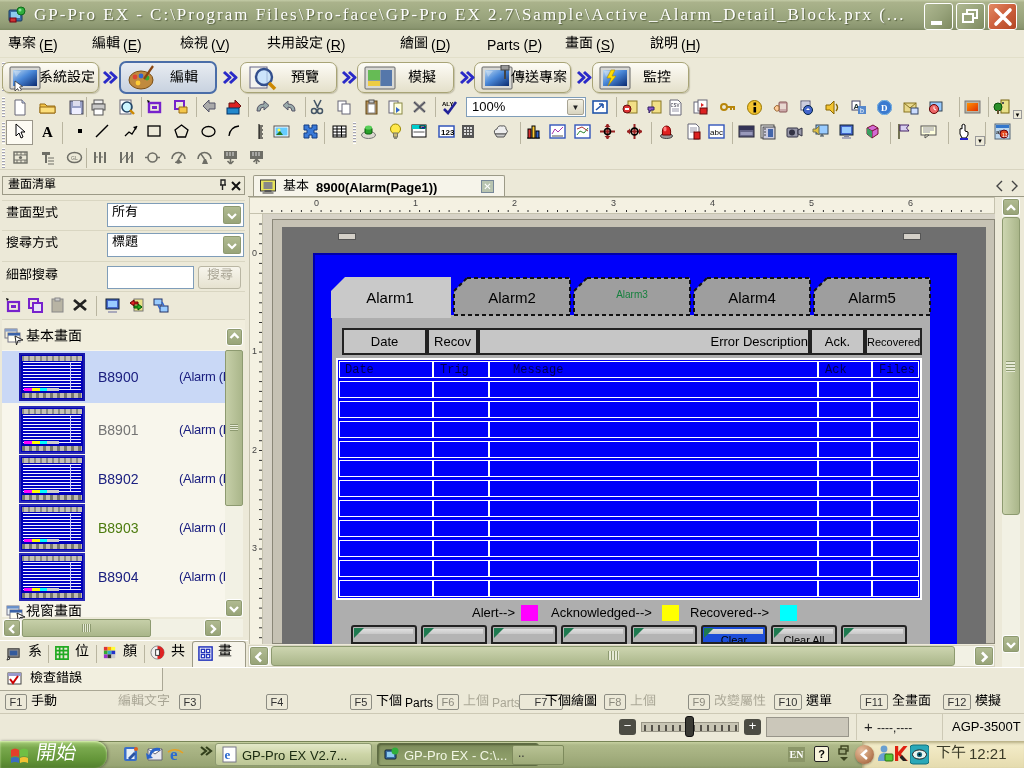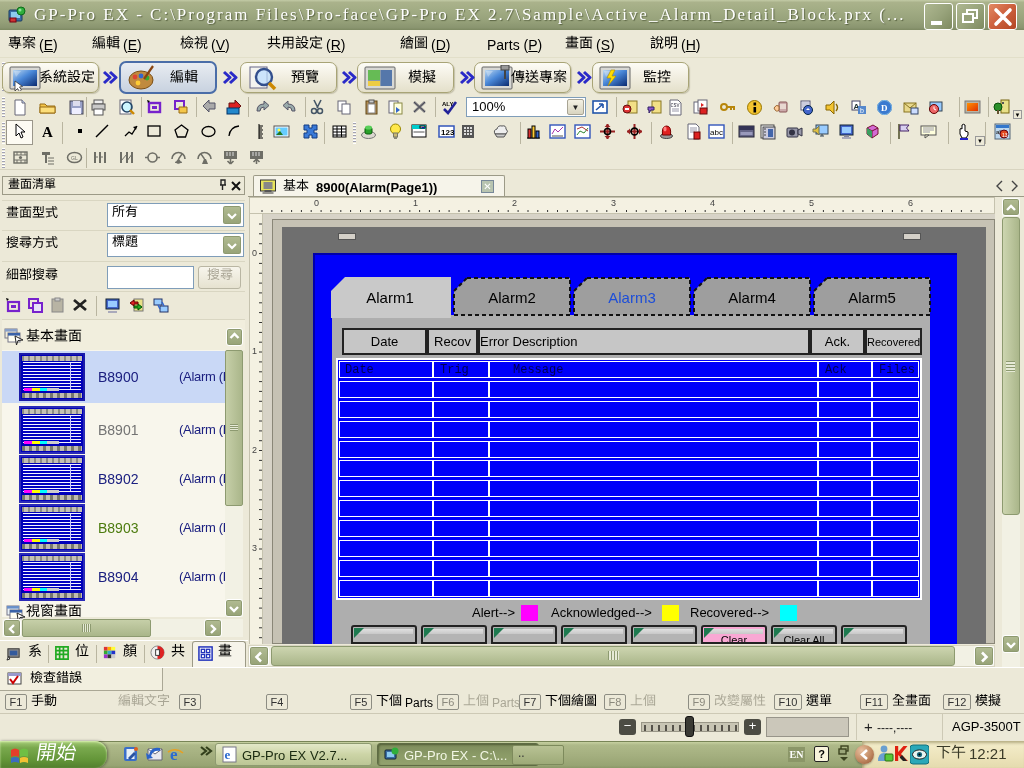--- a/index.html
+++ b/index.html
@@ -946,32 +946,32 @@
 <div class="abs" style="left:332px;top:315px;width:598px;height:329px;background:#aeaeae"></div>
 <div class="abs" style="left:331px;top:277px;width:120px;height:41px;background:#c9c9c9;clip-path:polygon(14px 0,100% 0,100% 100%,0 100%,0 14px)"></div>
 <div class="abs" style="left:390px;top:289px;font-size:15px;color:#000;transform:translateX(-50%)">Alarm1</div>
 <svg class="abs" style="left:453px;top:277px" width="118" height="39">
     <path d="M14 1 H117 V38 H1 V14 Z" fill="#9e9e9e" stroke="#111" stroke-width="2" stroke-dasharray="4 3"></path>
   </svg>
 <div class="abs" style="left:512px;top:289px;font-size:15px;color:#000;transform:translateX(-50%)">Alarm2</div>
 <svg class="abs" style="left:573px;top:277px" width="118" height="39">
     <path d="M14 1 H117 V38 H1 V14 Z" fill="#9e9e9e" stroke="#111" stroke-width="2" stroke-dasharray="4 3"></path>
   </svg>
-<div class="abs" style="left:632px;top:289px;font-size:15px;color:#1d4ed8;transform:translateX(-50%)">Alarm3</div>
+<div class="abs" style="left:632px;top:289px;font-size:10px;color:#15803d;transform:translateX(-50%)">Alarm3</div>
 <svg class="abs" style="left:693px;top:277px" width="118" height="39">
     <path d="M14 1 H117 V38 H1 V14 Z" fill="#9e9e9e" stroke="#111" stroke-width="2" stroke-dasharray="4 3"></path>
   </svg>
 <div class="abs" style="left:752px;top:289px;font-size:15px;color:#000;transform:translateX(-50%)">Alarm4</div>
 <svg class="abs" style="left:813px;top:277px" width="118" height="39">
     <path d="M14 1 H117 V38 H1 V14 Z" fill="#9e9e9e" stroke="#111" stroke-width="2" stroke-dasharray="4 3"></path>
   </svg>
 <div class="abs" style="left:872px;top:289px;font-size:15px;color:#000;transform:translateX(-50%)">Alarm5</div>
 <div class="abs" style="left:342px;top:328px;width:85px;height:27px;background:#c6c6c6;border:2px solid #222;font-size:13px;color:#000;text-align:center;line-height:24px;white-space:nowrap;overflow:hidden">Date</div>
 <div class="abs" style="left:427px;top:328px;width:51px;height:27px;background:#c6c6c6;border:2px solid #222;font-size:13px;color:#000;text-align:center;line-height:24px;white-space:nowrap;overflow:hidden">Recov</div>
-<div class="abs" style="left:478px;top:328px;width:332px;height:27px;background:#c6c6c6;border:2px solid #222;font-size:13px;color:#000;text-align:left;line-height:24px;white-space:nowrap;overflow:hidden">Error Description</div>
+<div class="abs" style="left:478px;top:328px;width:332px;height:27px;background:#c6c6c6;border:2px solid #222;font-size:13px;color:#000;text-align:right;line-height:24px;white-space:nowrap;overflow:hidden">Error Description</div>
 <div class="abs" style="left:810px;top:328px;width:55px;height:27px;background:#c6c6c6;border:2px solid #222;font-size:13px;color:#000;text-align:center;line-height:24px;white-space:nowrap;overflow:hidden">Ack.</div>
 <div class="abs" style="left:865px;top:328px;width:57px;height:27px;background:#c6c6c6;border:2px solid #222;font-size:11px;color:#000;text-align:center;line-height:24px;white-space:nowrap;overflow:hidden">Recovered</div>
 <div class="abs" style="left:336px;top:358px;width:586px;height:242px;background:#0000fa;border:2px solid #fff"></div>
 <div class="abs" style="left:339px;top:361px;width:580px;height:17px;border:1.5px solid #fff">
     <div style="position:absolute;left:92px;top:0;width:2px;height:100%;background:#fff"></div>
     <div style="position:absolute;left:148px;top:0;width:2px;height:100%;background:#fff"></div>
     <div style="position:absolute;left:477px;top:0;width:2px;height:100%;background:#fff"></div>
     <div style="position:absolute;left:531px;top:0;width:2px;height:100%;background:#fff"></div>
     <div style="position:absolute;left:0;top:1px;width:100%;height:15px;font-family:'Liberation Mono',monospace;font-size:12px;color:#000050">
       <span style="position:absolute;left:5px">Date</span>
@@ -1066,21 +1066,21 @@
     <div style="position:absolute;left:1px;top:1px;width:0;height:0;border-top:10px solid #1e7a50;border-right:10px solid transparent"></div>
   </div>
 <div class="abs" style="left:561px;top:625px;width:66px;height:19px;background:#b4b4b4;border:2px solid #222;border-radius:3px 3px 0 0;overflow:hidden">
     <div style="position:absolute;left:2px;right:2px;top:2px;height:5px;background:linear-gradient(180deg,#e0e0e0,#c8c8c8)"></div>
     <div style="position:absolute;left:1px;top:1px;width:0;height:0;border-top:10px solid #1e7a50;border-right:10px solid transparent"></div>
   </div>
 <div class="abs" style="left:631px;top:625px;width:66px;height:19px;background:#b4b4b4;border:2px solid #222;border-radius:3px 3px 0 0;overflow:hidden">
     <div style="position:absolute;left:2px;right:2px;top:2px;height:5px;background:linear-gradient(180deg,#e0e0e0,#c8c8c8)"></div>
     <div style="position:absolute;left:1px;top:1px;width:0;height:0;border-top:10px solid #1e7a50;border-right:10px solid transparent"></div>
   </div>
-<div class="abs" style="left:701px;top:625px;width:66px;height:19px;background:#f9a8d4;border:2px solid #222;border-radius:3px 3px 0 0;overflow:hidden">
+<div class="abs" style="left:701px;top:625px;width:66px;height:19px;background:#1d4ed8;border:2px solid #222;border-radius:3px 3px 0 0;overflow:hidden">
     <div style="position:absolute;left:2px;right:2px;top:2px;height:5px;background:linear-gradient(180deg,#e0e0e0,#c8c8c8)"></div>
     <div style="position:absolute;left:1px;top:1px;width:0;height:0;border-top:10px solid #1e7a50;border-right:10px solid transparent"></div>
     <div style="position:absolute;left:0;right:0;top:7px;text-align:center;font-size:11px">Clear</div>
   </div>
 <div class="abs" style="left:771px;top:625px;width:66px;height:19px;background:#b4b4b4;border:2px solid #222;border-radius:3px 3px 0 0;overflow:hidden">
     <div style="position:absolute;left:2px;right:2px;top:2px;height:5px;background:linear-gradient(180deg,#e0e0e0,#c8c8c8)"></div>
     <div style="position:absolute;left:1px;top:1px;width:0;height:0;border-top:10px solid #1e7a50;border-right:10px solid transparent"></div>
     <div style="position:absolute;left:0;right:0;top:7px;text-align:center;font-size:11px">Clear All</div>
   </div>
 <div class="abs" style="left:841px;top:625px;width:66px;height:19px;background:#b4b4b4;border:2px solid #222;border-radius:3px 3px 0 0;overflow:hidden">
@@ -1137,21 +1137,21 @@
 <div class="key" style="left:350px;top:694px;width:22px;color:#333">F5</div>
 <svg style="position:absolute;left:376px;top:695px;overflow:visible" width="26" height="15">
     <path transform="translate(0,9.9)" fill="#000" d="M0.7 -10.0H12.3V-9.0H0.7ZM5.7 -9.2H6.8V1.0H5.7ZM6.3 -6.1 6.9 -6.9Q7.5 -6.6 8.2 -6.2Q8.8 -5.9 9.5 -5.5Q10.1 -5.1 10.7 -4.8Q11.2 -4.4 11.6 -4.1L10.9 -3.2Q10.5 -3.5 10.0 -3.9Q9.5 -4.3 8.8 -4.7Q8.2 -5.1 7.5 -5.4Q6.9 -5.8 6.3 -6.1Z M17.4 -10.1H25.1V0.9H24.1V-9.3H18.3V1.0H17.4ZM18.9 -7.4H23.7V-6.6H18.9ZM17.9 -0.6H24.6V0.3H17.9ZM20.9 -8.9H21.6V-4.7H20.9ZM20.2 -4.5V-2.4H22.4V-4.5ZM19.4 -5.2H23.2V-1.7H19.4ZM16.1 -10.9 17.0 -10.6Q16.6 -9.5 16.1 -8.4Q15.6 -7.3 15.0 -6.4Q14.4 -5.4 13.7 -4.7Q13.7 -4.8 13.6 -5.0Q13.5 -5.1 13.4 -5.3Q13.3 -5.5 13.2 -5.7Q13.8 -6.3 14.3 -7.1Q14.9 -8.0 15.3 -8.9Q15.8 -9.9 16.1 -10.9ZM15.0 -7.7 15.9 -8.6 15.9 -8.6V1.1H15.0Z"></path>
   </svg>
 <div class="abs" style="left:405px;top:696px;font-size:12px;color:#000">Parts</div>
 <div class="key" style="left:437px;top:694px;width:22px;color:#8a887c">F6</div>
 <svg style="position:absolute;left:463px;top:695px;overflow:visible" width="26" height="15">
     <path transform="translate(0,9.9)" fill="#a9a695" d="M6.1 -6.7H11.5V-5.7H6.1ZM0.7 -0.6H12.3V0.4H0.7ZM5.6 -10.7H6.6V-0.0H5.6Z M17.4 -10.1H25.1V0.9H24.1V-9.3H18.3V1.0H17.4ZM18.9 -7.4H23.7V-6.6H18.9ZM17.9 -0.6H24.6V0.3H17.9ZM20.9 -8.9H21.6V-4.7H20.9ZM20.2 -4.5V-2.4H22.4V-4.5ZM19.4 -5.2H23.2V-1.7H19.4ZM16.1 -10.9 17.0 -10.6Q16.6 -9.5 16.1 -8.4Q15.6 -7.3 15.0 -6.4Q14.4 -5.4 13.7 -4.7Q13.7 -4.8 13.6 -5.0Q13.5 -5.1 13.4 -5.3Q13.3 -5.5 13.2 -5.7Q13.8 -6.3 14.3 -7.1Q14.9 -8.0 15.3 -8.9Q15.8 -9.9 16.1 -10.9ZM15.0 -7.7 15.9 -8.6 15.9 -8.6V1.1H15.0Z"></path>
   </svg>
 <div class="abs" style="left:492px;top:696px;font-size:12px;color:#a9a695">Parts</div>
-<div class="key" style="left:519px;top:694px;width:22px;color:#333">F7</div>
+<div class="key" style="left:519px;top:694px;width:44px;color:#333">F7</div>
 <svg style="position:absolute;left:545px;top:695px;overflow:visible" width="52" height="15">
     <path transform="translate(0,9.9)" fill="#000" d="M0.7 -10.0H12.3V-9.0H0.7ZM5.7 -9.2H6.8V1.0H5.7ZM6.3 -6.1 6.9 -6.9Q7.5 -6.6 8.2 -6.2Q8.8 -5.9 9.5 -5.5Q10.1 -5.1 10.7 -4.8Q11.2 -4.4 11.6 -4.1L10.9 -3.2Q10.5 -3.5 10.0 -3.9Q9.5 -4.3 8.8 -4.7Q8.2 -5.1 7.5 -5.4Q6.9 -5.8 6.3 -6.1Z M17.4 -10.1H25.1V0.9H24.1V-9.3H18.3V1.0H17.4ZM18.9 -7.4H23.7V-6.6H18.9ZM17.9 -0.6H24.6V0.3H17.9ZM20.9 -8.9H21.6V-4.7H20.9ZM20.2 -4.5V-2.4H22.4V-4.5ZM19.4 -5.2H23.2V-1.7H19.4ZM16.1 -10.9 17.0 -10.6Q16.6 -9.5 16.1 -8.4Q15.6 -7.3 15.0 -6.4Q14.4 -5.4 13.7 -4.7Q13.7 -4.8 13.6 -5.0Q13.5 -5.1 13.4 -5.3Q13.3 -5.5 13.2 -5.7Q13.8 -6.3 14.3 -7.1Q14.9 -8.0 15.3 -8.9Q15.8 -9.9 16.1 -10.9ZM15.0 -7.7 15.9 -8.6 15.9 -8.6V1.1H15.0Z M32.8 -8.4H36.4V-7.7H32.8ZM32.3 -1.6H36.9V-0.9H32.3ZM32.3 -0.0H36.9V0.7H32.3ZM32.2 -6.3V-4.4H37.1V-6.3ZM31.4 -6.9H37.9V-3.7H31.4ZM31.8 -3.1H37.5V1.0H36.6V-2.4H32.7V1.1H31.8ZM34.2 -6.6H35.0V-4.2H34.2ZM32.6 -5.8 33.1 -6.0Q33.3 -5.7 33.5 -5.4Q33.7 -5.1 33.7 -4.8L33.2 -4.6Q33.1 -4.9 33.0 -5.2Q32.8 -5.6 32.6 -5.8ZM36.1 -6.0 36.6 -5.8Q36.4 -5.5 36.3 -5.1Q36.1 -4.8 35.9 -4.6L35.5 -4.8Q35.6 -5.0 35.8 -5.4Q36.0 -5.8 36.1 -6.0ZM29.6 -5.7 30.3 -5.9Q30.4 -5.4 30.6 -4.9Q30.7 -4.4 30.9 -4.0Q31.0 -3.5 31.0 -3.1L30.3 -2.9Q30.2 -3.3 30.1 -3.8Q30.0 -4.2 29.9 -4.8Q29.7 -5.3 29.6 -5.7ZM28.4 -2.5 29.1 -2.6Q29.2 -2.1 29.3 -1.5Q29.4 -1.0 29.4 -0.4Q29.5 0.1 29.5 0.5L28.8 0.7Q28.8 0.2 28.7 -0.3Q28.7 -0.9 28.6 -1.4Q28.5 -2.0 28.4 -2.5ZM27.1 -2.6 27.9 -2.4Q27.8 -1.5 27.6 -0.6Q27.4 0.3 27.2 0.9Q27.1 0.9 27.0 0.8Q26.8 0.8 26.7 0.7Q26.5 0.7 26.4 0.7Q26.7 0.0 26.8 -0.9Q27.0 -1.7 27.1 -2.6ZM26.8 -6.1Q26.7 -6.1 26.7 -6.3Q26.6 -6.5 26.6 -6.6Q26.5 -6.8 26.5 -6.9Q26.6 -7.0 26.8 -7.1Q27.0 -7.3 27.2 -7.6Q27.4 -7.8 27.7 -8.3Q28.0 -8.8 28.4 -9.5Q28.7 -10.2 29.0 -10.9L29.9 -10.6Q29.4 -9.5 28.7 -8.4Q28.0 -7.3 27.4 -6.6V-6.5Q27.4 -6.5 27.3 -6.5Q27.2 -6.4 27.1 -6.4Q26.9 -6.3 26.9 -6.2Q26.8 -6.1 26.8 -6.1ZM26.8 -6.1 26.8 -6.8 27.2 -7.0 29.5 -7.2Q29.4 -7.0 29.4 -6.8Q29.4 -6.6 29.4 -6.5Q28.6 -6.4 28.1 -6.3Q27.7 -6.3 27.4 -6.2Q27.1 -6.2 27.0 -6.1Q26.8 -6.1 26.8 -6.1ZM26.9 -3.1Q26.8 -3.2 26.8 -3.4Q26.7 -3.5 26.7 -3.7Q26.6 -3.9 26.6 -4.0Q26.8 -4.0 27.0 -4.3Q27.2 -4.5 27.5 -4.8Q27.7 -5.0 28.0 -5.4Q28.3 -5.8 28.7 -6.3Q29.0 -6.8 29.4 -7.5Q29.8 -8.1 30.1 -8.7L30.9 -8.2Q30.2 -7.0 29.3 -5.7Q28.4 -4.5 27.4 -3.6V-3.6Q27.4 -3.6 27.4 -3.5Q27.3 -3.5 27.2 -3.4Q27.0 -3.4 26.9 -3.3Q26.9 -3.2 26.9 -3.1ZM26.9 -3.1 26.8 -3.8 27.3 -4.1 30.3 -4.5Q30.2 -4.3 30.2 -4.1Q30.2 -3.9 30.2 -3.7Q29.2 -3.6 28.6 -3.5Q27.9 -3.4 27.6 -3.3Q27.3 -3.3 27.1 -3.2Q26.9 -3.2 26.9 -3.1ZM29.7 -2.7 30.3 -2.9Q30.5 -2.5 30.6 -2.0Q30.8 -1.5 30.9 -1.1Q31.0 -0.7 31.1 -0.3L30.4 -0.1Q30.3 -0.6 30.1 -1.4Q29.9 -2.1 29.7 -2.7ZM34.4 -11.1 35.2 -10.7Q34.7 -10.1 34.1 -9.5Q33.4 -8.9 32.7 -8.4Q31.9 -7.9 31.2 -7.5Q31.1 -7.7 30.9 -7.9Q30.7 -8.1 30.6 -8.2Q31.3 -8.5 32.0 -9.0Q32.7 -9.4 33.3 -10.0Q34.0 -10.5 34.4 -11.1ZM34.8 -10.5Q35.6 -9.8 36.6 -9.2Q37.6 -8.7 38.7 -8.3Q38.5 -8.2 38.4 -8.0Q38.2 -7.8 38.1 -7.6Q37.0 -8.1 36.0 -8.7Q35.0 -9.3 34.0 -10.2Z M43.7 -8.4V-7.5H47.2V-8.4ZM42.9 -8.9H48.1V-6.9H42.9ZM43.3 -4.5V-1.6H47.7V-4.5ZM42.5 -5.1H48.5V-1.0H42.5ZM44.7 -3.5V-2.7H46.2V-3.5ZM44.1 -4.0H46.9V-2.2H44.1ZM41.6 -6.3H49.4V-5.7H41.6ZM45.0 -7.3H45.9V-6.0H45.0ZM40.1 -10.4H51.0V1.0H50.0V-9.6H41.0V1.0H40.1ZM40.6 -0.3H50.5V0.5H40.6Z"></path>
   </svg>
 <div class="key" style="left:604px;top:694px;width:22px;color:#8a887c">F8</div>
 <svg style="position:absolute;left:630px;top:695px;overflow:visible" width="26" height="15">
     <path transform="translate(0,9.9)" fill="#a9a695" d="M6.1 -6.7H11.5V-5.7H6.1ZM0.7 -0.6H12.3V0.4H0.7ZM5.6 -10.7H6.6V-0.0H5.6Z M17.4 -10.1H25.1V0.9H24.1V-9.3H18.3V1.0H17.4ZM18.9 -7.4H23.7V-6.6H18.9ZM17.9 -0.6H24.6V0.3H17.9ZM20.9 -8.9H21.6V-4.7H20.9ZM20.2 -4.5V-2.4H22.4V-4.5ZM19.4 -5.2H23.2V-1.7H19.4ZM16.1 -10.9 17.0 -10.6Q16.6 -9.5 16.1 -8.4Q15.6 -7.3 15.0 -6.4Q14.4 -5.4 13.7 -4.7Q13.7 -4.8 13.6 -5.0Q13.5 -5.1 13.4 -5.3Q13.3 -5.5 13.2 -5.7Q13.8 -6.3 14.3 -7.1Q14.9 -8.0 15.3 -8.9Q15.8 -9.9 16.1 -10.9ZM15.0 -7.7 15.9 -8.6 15.9 -8.6V1.1H15.0Z"></path>
   </svg>
 <div class="key" style="left:688px;top:694px;width:22px;color:#8a887c">F9</div>
 <svg style="position:absolute;left:714px;top:695px;overflow:visible" width="52" height="15">
     <path transform="translate(0,9.9)" fill="#a9a695" d="M7.3 -8.5H12.4V-7.6H7.3ZM7.7 -10.9 8.7 -10.8Q8.5 -9.5 8.1 -8.4Q7.7 -7.3 7.3 -6.3Q6.8 -5.3 6.3 -4.5Q6.2 -4.6 6.1 -4.8Q5.9 -4.9 5.8 -5.0Q5.6 -5.2 5.5 -5.3Q6.1 -5.9 6.5 -6.8Q6.9 -7.7 7.2 -8.8Q7.5 -9.8 7.7 -10.9ZM10.6 -8.0 11.6 -7.9Q11.2 -5.6 10.6 -3.9Q9.9 -2.2 8.8 -1.0Q7.7 0.2 6.0 1.1Q5.9 1.0 5.8 0.8Q5.7 0.6 5.6 0.5Q5.5 0.3 5.4 0.2Q7.0 -0.5 8.0 -1.6Q9.1 -2.8 9.7 -4.3Q10.3 -5.9 10.6 -8.0ZM7.7 -7.7Q8.1 -5.9 8.7 -4.3Q9.3 -2.8 10.3 -1.6Q11.2 -0.5 12.6 0.2Q12.5 0.2 12.3 0.4Q12.2 0.5 12.1 0.7Q12.0 0.8 11.9 1.0Q10.5 0.3 9.5 -1.0Q8.5 -2.2 7.9 -3.9Q7.3 -5.6 6.9 -7.5ZM1.1 0.4 1.0 -0.5 1.5 -1.0 5.6 -2.4Q5.6 -2.2 5.6 -2.0Q5.7 -1.7 5.7 -1.5Q4.6 -1.1 3.8 -0.8Q3.0 -0.5 2.5 -0.3Q2.1 -0.1 1.8 0.0Q1.5 0.2 1.4 0.3Q1.2 0.3 1.1 0.4ZM1.1 0.4Q1.1 0.3 1.1 0.1Q1.0 -0.1 0.9 -0.3Q0.8 -0.5 0.8 -0.6Q0.9 -0.7 1.0 -0.8Q1.2 -1.0 1.2 -1.3V-6.3H2.1V-0.4Q2.1 -0.4 2.0 -0.3Q1.9 -0.3 1.8 -0.2Q1.6 -0.1 1.5 -0.0Q1.3 0.1 1.2 0.2Q1.1 0.3 1.1 0.4ZM1.0 -10.0H5.6V-5.3H1.4V-6.3H4.6V-9.0H1.0Z M17.7 -8.6H21.2V-8.0H17.7ZM17.7 -7.4H21.2V-6.9H17.7ZM17.4 -9.8H21.5V-9.2H17.4ZM18.4 -5.6V-4.4H20.5V-5.6ZM17.8 -6.2H21.2V-3.8H17.8ZM16.2 -7.7 16.8 -7.9Q17.1 -7.4 17.2 -6.9Q17.4 -6.4 17.5 -6.0L16.9 -5.8Q16.8 -6.2 16.6 -6.8Q16.5 -7.3 16.2 -7.7ZM13.9 -7.9Q13.9 -8.0 13.8 -8.2Q13.8 -8.5 13.7 -8.6Q13.8 -8.6 13.9 -8.7Q14.1 -8.8 14.2 -9.0Q14.3 -9.1 14.5 -9.4Q14.7 -9.7 15.0 -10.1Q15.2 -10.5 15.4 -10.9L16.1 -10.7Q15.8 -10.0 15.3 -9.4Q14.9 -8.8 14.5 -8.3V-8.3Q14.5 -8.3 14.4 -8.3Q14.3 -8.2 14.2 -8.2Q14.1 -8.1 14.0 -8.0Q13.9 -8.0 13.9 -7.9ZM13.9 -7.9 13.9 -8.4 14.3 -8.7 16.1 -8.7Q16.1 -8.6 16.1 -8.4Q16.1 -8.3 16.1 -8.1Q15.3 -8.1 14.8 -8.0Q14.4 -8.0 14.2 -8.0Q14.0 -7.9 13.9 -7.9ZM13.9 -5.9Q13.9 -6.0 13.8 -6.2Q13.8 -6.4 13.7 -6.6Q13.9 -6.6 14.1 -6.8Q14.2 -6.9 14.5 -7.1Q14.7 -7.3 15.0 -7.7Q15.4 -8.1 15.8 -8.6Q16.2 -9.2 16.6 -9.8L17.3 -9.4Q16.6 -8.5 15.9 -7.7Q15.2 -6.9 14.5 -6.3V-6.3Q14.5 -6.3 14.4 -6.2Q14.3 -6.2 14.2 -6.1Q14.1 -6.1 14.0 -6.0Q13.9 -6.0 13.9 -5.9ZM13.9 -5.9 13.9 -6.4 14.3 -6.7 17.1 -7.0Q17.1 -6.9 17.1 -6.7Q17.1 -6.5 17.1 -6.4Q16.1 -6.3 15.5 -6.2Q14.9 -6.1 14.6 -6.1Q14.3 -6.0 14.1 -6.0Q14.0 -5.9 13.9 -5.9ZM15.1 -5.5 15.7 -5.6Q15.8 -5.2 15.9 -4.7Q16.0 -4.1 16.0 -3.8L15.4 -3.6Q15.4 -4.0 15.3 -4.5Q15.2 -5.0 15.1 -5.5ZM14.0 -5.6 14.6 -5.5Q14.6 -4.9 14.4 -4.3Q14.3 -3.7 14.2 -3.3Q14.1 -3.4 13.9 -3.5Q13.7 -3.6 13.6 -3.6Q13.8 -4.1 13.8 -4.6Q13.9 -5.1 14.0 -5.6ZM16.3 -5.6 16.9 -5.7Q17.0 -5.3 17.2 -4.9Q17.3 -4.4 17.3 -4.1L16.7 -3.9Q16.7 -4.3 16.6 -4.7Q16.5 -5.2 16.3 -5.6ZM18.7 -10.7 19.5 -11.0Q19.7 -10.7 19.8 -10.3Q20.0 -9.9 20.1 -9.7L19.3 -9.4Q19.2 -9.7 19.1 -10.0Q18.9 -10.4 18.7 -10.7ZM24.1 -7.8 24.7 -8.0Q24.9 -7.5 25.1 -7.0Q25.3 -6.4 25.4 -6.1L24.8 -5.9Q24.7 -6.3 24.5 -6.8Q24.3 -7.4 24.1 -7.8ZM21.7 -7.9Q21.7 -8.0 21.6 -8.3Q21.5 -8.5 21.5 -8.6Q21.6 -8.7 21.7 -8.8Q21.9 -8.9 22.0 -9.0Q22.1 -9.1 22.3 -9.4Q22.5 -9.7 22.8 -10.1Q23.0 -10.5 23.2 -11.0L23.9 -10.7Q23.6 -10.0 23.1 -9.4Q22.7 -8.8 22.3 -8.3V-8.3Q22.3 -8.3 22.2 -8.3Q22.1 -8.3 22.0 -8.2Q21.9 -8.1 21.8 -8.1Q21.7 -8.0 21.7 -7.9ZM21.7 -7.9 21.7 -8.4 22.1 -8.7 23.9 -8.8Q23.9 -8.6 23.9 -8.5Q23.9 -8.3 23.9 -8.2Q23.0 -8.1 22.6 -8.1Q22.2 -8.0 22.0 -8.0Q21.8 -8.0 21.7 -7.9ZM21.8 -6.0Q21.7 -6.1 21.7 -6.3Q21.6 -6.5 21.5 -6.7Q21.7 -6.7 21.9 -6.8Q22.1 -7.0 22.3 -7.2Q22.5 -7.3 22.8 -7.7Q23.2 -8.1 23.6 -8.7Q24.0 -9.2 24.4 -9.8L25.1 -9.5Q24.4 -8.6 23.7 -7.8Q23.0 -7.0 22.4 -6.4V-6.4Q22.4 -6.4 22.3 -6.3Q22.2 -6.3 22.1 -6.2Q21.9 -6.2 21.9 -6.1Q21.8 -6.0 21.8 -6.0ZM21.8 -6.0 21.7 -6.5 22.1 -6.7 24.9 -7.1Q24.9 -6.9 24.9 -6.8Q24.9 -6.6 24.9 -6.5Q23.9 -6.4 23.3 -6.3Q22.8 -6.2 22.4 -6.1Q22.1 -6.1 22.0 -6.0Q21.8 -6.0 21.8 -6.0ZM23.0 -5.6 23.6 -5.7Q23.8 -5.2 23.8 -4.7Q23.9 -4.2 23.9 -3.8L23.3 -3.7Q23.3 -4.1 23.2 -4.6Q23.1 -5.1 23.0 -5.6ZM21.9 -5.7 22.5 -5.5Q22.5 -5.0 22.3 -4.4Q22.2 -3.9 22.1 -3.5Q22.0 -3.6 21.8 -3.7Q21.6 -3.8 21.5 -3.8Q21.6 -4.2 21.7 -4.7Q21.8 -5.2 21.9 -5.7ZM24.2 -5.7 24.8 -5.8Q25.0 -5.4 25.1 -4.9Q25.3 -4.3 25.3 -4.0L24.7 -3.8Q24.7 -4.2 24.5 -4.7Q24.4 -5.2 24.2 -5.7ZM16.6 -3.0H25.0V-2.3H16.6ZM22.5 -2.8 23.5 -2.5Q22.8 -1.7 21.7 -1.0Q20.7 -0.4 19.5 0.0Q18.2 0.4 16.8 0.7Q15.4 0.9 13.9 1.1Q13.9 1.0 13.8 0.9Q13.8 0.7 13.7 0.6Q13.6 0.4 13.5 0.3Q14.9 0.2 16.3 -0.0Q17.7 -0.3 18.9 -0.6Q20.1 -1.0 21.0 -1.5Q22.0 -2.1 22.5 -2.8ZM17.1 -3.9 18.0 -3.6Q17.6 -3.0 17.0 -2.4Q16.4 -1.9 15.7 -1.4Q15.0 -1.0 14.2 -0.7Q14.2 -0.8 14.1 -0.9Q14.0 -1.0 13.9 -1.2Q13.8 -1.3 13.7 -1.4Q14.4 -1.7 15.0 -2.0Q15.7 -2.4 16.2 -2.9Q16.8 -3.4 17.1 -3.9ZM16.7 -2.5Q17.4 -1.9 18.3 -1.4Q19.3 -1.0 20.4 -0.6Q21.6 -0.3 22.9 -0.1Q24.2 0.2 25.5 0.3Q25.4 0.4 25.2 0.7Q25.1 0.9 25.0 1.1Q23.7 0.9 22.4 0.7Q21.1 0.4 19.9 0.0Q18.7 -0.4 17.7 -0.9Q16.7 -1.4 16.0 -2.1Z M27.7 -10.4H28.7V-6.6Q28.7 -5.8 28.6 -4.8Q28.6 -3.8 28.4 -2.8Q28.3 -1.8 28.0 -0.8Q27.8 0.2 27.4 1.0Q27.3 0.9 27.1 0.8Q27.0 0.7 26.8 0.6Q26.6 0.5 26.5 0.5Q26.9 -0.3 27.2 -1.2Q27.4 -2.1 27.5 -3.0Q27.6 -4.0 27.7 -4.9Q27.7 -5.8 27.7 -6.6ZM28.3 -10.4H37.7V-8.2H28.3V-8.9H36.7V-9.7H28.3ZM32.9 -8.0H33.9V-6.0H32.9ZM32.3 -3.2H33.2V0.0H32.3ZM30.6 -3.6H37.3V-3.0H30.6ZM35.0 -5.3V-4.6H36.7V-5.3ZM32.5 -5.3V-4.6H34.2V-5.3ZM30.1 -5.3V-4.6H31.7V-5.3ZM29.3 -5.8H37.5V-4.1H29.3ZM37.0 -3.6H37.9Q37.9 -3.6 37.9 -3.5Q37.9 -3.3 37.9 -3.2Q37.8 -1.9 37.8 -1.2Q37.7 -0.4 37.6 0.0Q37.5 0.4 37.3 0.6Q37.2 0.8 37.0 0.8Q36.9 0.9 36.6 0.9Q36.5 0.9 36.2 0.9Q35.9 0.9 35.5 0.9Q35.5 0.7 35.5 0.5Q35.4 0.3 35.3 0.2Q35.6 0.2 35.9 0.2Q36.1 0.2 36.2 0.2Q36.3 0.2 36.4 0.2Q36.5 0.2 36.6 0.1Q36.6 -0.0 36.7 -0.4Q36.8 -0.8 36.9 -1.5Q37.0 -2.2 37.0 -3.4ZM30.6 -2.0V-1.4H34.9V-2.0ZM29.8 -2.5H35.7V-0.9H29.8ZM30.9 -4.3 31.8 -4.1Q31.4 -3.5 30.7 -2.8Q30.0 -2.2 29.1 -1.7Q29.0 -1.8 28.8 -2.0Q28.6 -2.1 28.5 -2.2Q29.3 -2.7 30.0 -3.2Q30.6 -3.8 30.9 -4.3ZM29.1 -0.1Q29.9 -0.1 30.8 -0.2Q31.8 -0.2 32.9 -0.3Q34.0 -0.4 35.2 -0.5L35.2 0.1Q34.1 0.2 33.0 0.3Q31.9 0.4 31.0 0.5Q30.0 0.5 29.2 0.6ZM34.2 -0.7 34.8 -1.0Q35.1 -0.8 35.5 -0.4Q35.8 -0.1 36.0 0.2L35.4 0.5Q35.2 0.3 34.9 -0.1Q34.5 -0.4 34.2 -0.7ZM29.4 -6.5Q30.0 -6.6 30.8 -6.7Q31.6 -6.9 32.4 -7.0V-6.5Q31.7 -6.3 30.9 -6.2Q30.2 -6.0 29.6 -5.9ZM36.9 -8.2 37.2 -7.6Q36.8 -7.5 36.4 -7.4Q36.0 -7.3 35.6 -7.2Q35.2 -7.1 34.9 -7.1L34.6 -7.6Q34.9 -7.6 35.4 -7.7Q35.8 -7.8 36.2 -7.9Q36.6 -8.1 36.9 -8.2ZM34.5 -6.5 34.6 -7.0Q35.3 -6.9 36.0 -6.8Q36.8 -6.6 37.2 -6.4L37.0 -5.9Q36.5 -6.1 35.8 -6.2Q35.1 -6.4 34.5 -6.5ZM29.6 -7.5 29.8 -8.0Q30.4 -8.0 31.0 -7.8Q31.7 -7.7 32.1 -7.5L31.9 -7.0Q31.4 -7.2 30.8 -7.3Q30.2 -7.4 29.6 -7.5Z M41.2 -10.9H42.2V1.0H41.2ZM40.0 -8.4 40.8 -8.3Q40.7 -7.8 40.7 -7.2Q40.6 -6.5 40.4 -5.9Q40.3 -5.3 40.1 -4.8L39.4 -5.1Q39.5 -5.5 39.7 -6.1Q39.8 -6.7 39.9 -7.3Q40.0 -7.9 40.0 -8.4ZM42.3 -8.5 43.0 -8.8Q43.3 -8.3 43.6 -7.7Q43.8 -7.1 43.9 -6.7L43.2 -6.3Q43.1 -6.6 43.0 -7.0Q42.8 -7.3 42.7 -7.8Q42.5 -8.2 42.3 -8.5ZM45.0 -10.3 45.9 -10.2Q45.7 -9.2 45.5 -8.3Q45.2 -7.4 44.9 -6.6Q44.6 -5.8 44.3 -5.2Q44.2 -5.3 44.0 -5.4Q43.8 -5.4 43.7 -5.5Q43.5 -5.6 43.4 -5.7Q43.8 -6.2 44.1 -7.0Q44.4 -7.7 44.6 -8.6Q44.8 -9.5 45.0 -10.3ZM45.0 -8.2H51.0V-7.2H44.7ZM47.1 -10.9H48.1V0.2H47.1ZM44.3 -4.5H50.7V-3.6H44.3ZM43.3 -0.4H51.3V0.6H43.3Z"></path>

